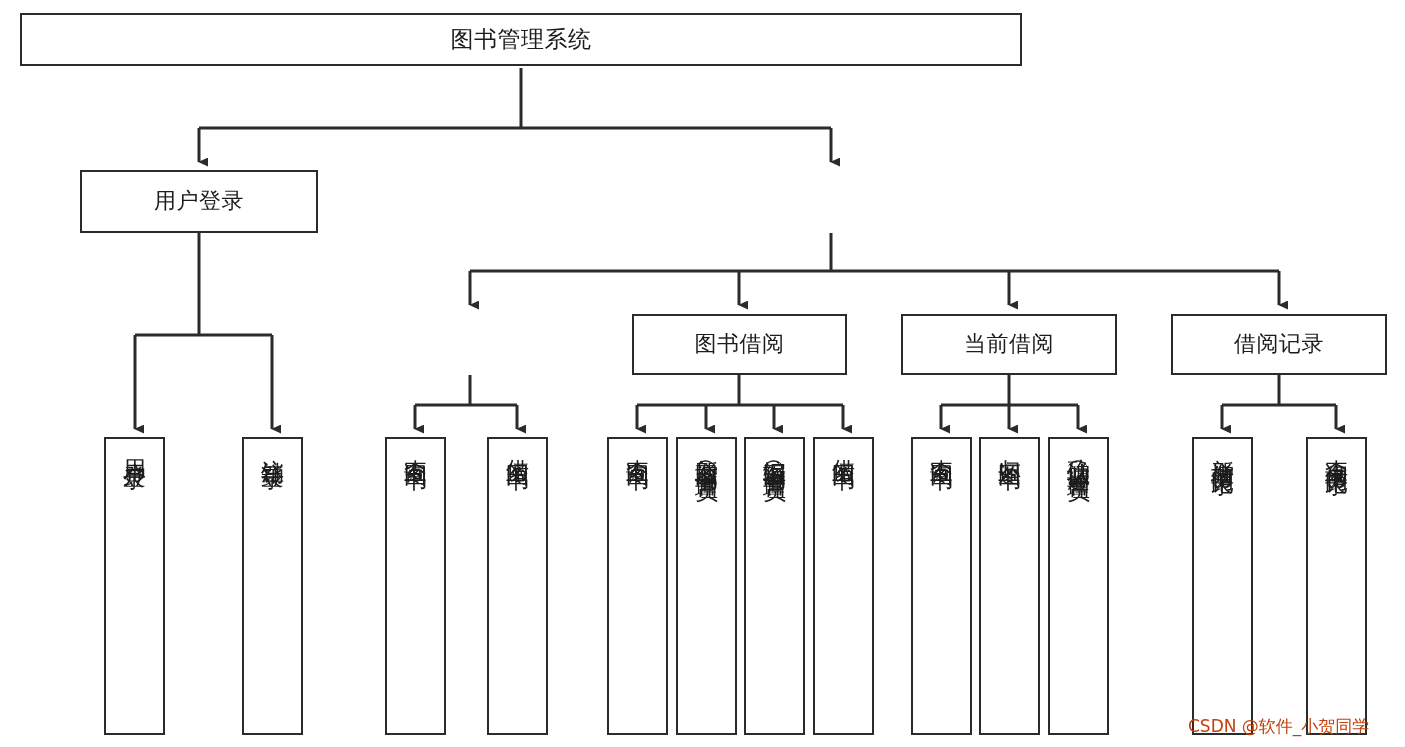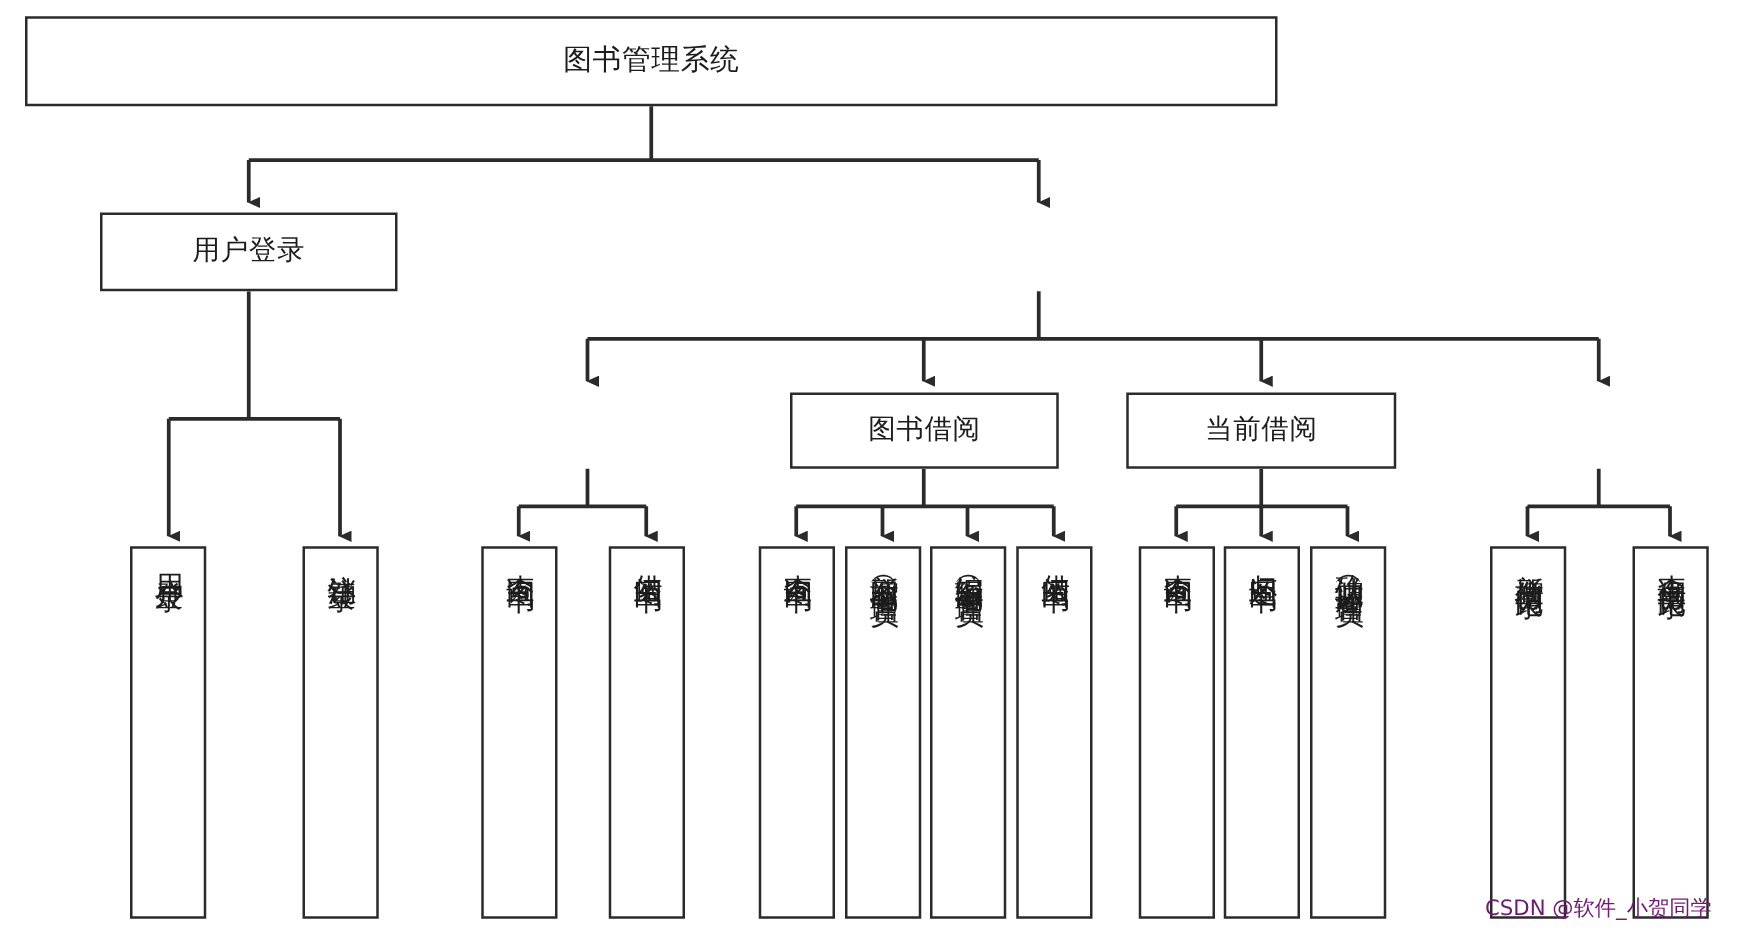--- a/index.html
+++ b/index.html
@@ -66,21 +66,21 @@
     line-height: 1.0;
     letter-spacing: 3px;
     white-space: nowrap;
     display: block;
   }
   .watermark {
     position: absolute;
     left: 1188px;
     top: 715px;
     font-size: 17px;
-    color: #701a75;
+    color: #c2410c;
     white-space: nowrap;
     z-index: 5;
     font-family: "DejaVu Sans", "Liberation Sans", sans-serif;
   }
 </style>
 </head>
 <body>
 
 <div id="diagram-root">
 
@@ -127,38 +127,41 @@
       <path d="M 1009,405 L 1009,429" marker-end="url(#arrowhead)"></path>
       <path d="M 1078,405 L 1078,429" marker-end="url(#arrowhead)"></path>
 
       <path d="M 1279,375 L 1279,405"></path>
       <path d="M 1222,405 L 1336,405"></path>
       <path d="M 1222,405 L 1222,429" marker-end="url(#arrowhead)"></path>
       <path d="M 1336,405 L 1336,429" marker-end="url(#arrowhead)"></path>
     </g>
   </svg>
 
-  <div class="node horiz root" style="left:20px; top:13px; width:1002px; height:72px;">
+  <div class="node horiz root" style="left:20px; top:13px; width:1002px; height:53px;">
     <span class="node-label">图书管理系统</span>
   </div>
 
   <div class="node horiz" style="left:80px; top:170px; width:238px; height:63px;">
     <span class="node-label">用户登录</span>
   </div>
 
 
 
   <div class="node horiz" style="left:901px; top:314px; width:216px; height:61px;">
     <span class="node-label">当前借阅</span>
   </div>
 
   <div class="node horiz" style="left:632px; top:314px; width:215px; height:61px;">
     <span class="node-label">图书借阅</span>
   </div>
 
+  <div class="node horiz" style="left:1171px; top:314px; width:216px; height:61px;">
+    <span class="node-label">借阅记录</span>
+  </div>
 
   <div class="node leaf" style="left:104px; top:437px; width:61px; height:298px;">
     <span class="node-label">用户登录</span>
   </div>
 
   <div class="node leaf" style="left:242px; top:437px; width:61px; height:298px;">
     <span class="node-label">注销登录</span>
   </div>
 
   <div class="node leaf" style="left:385px; top:437px; width:61px; height:298px;">

